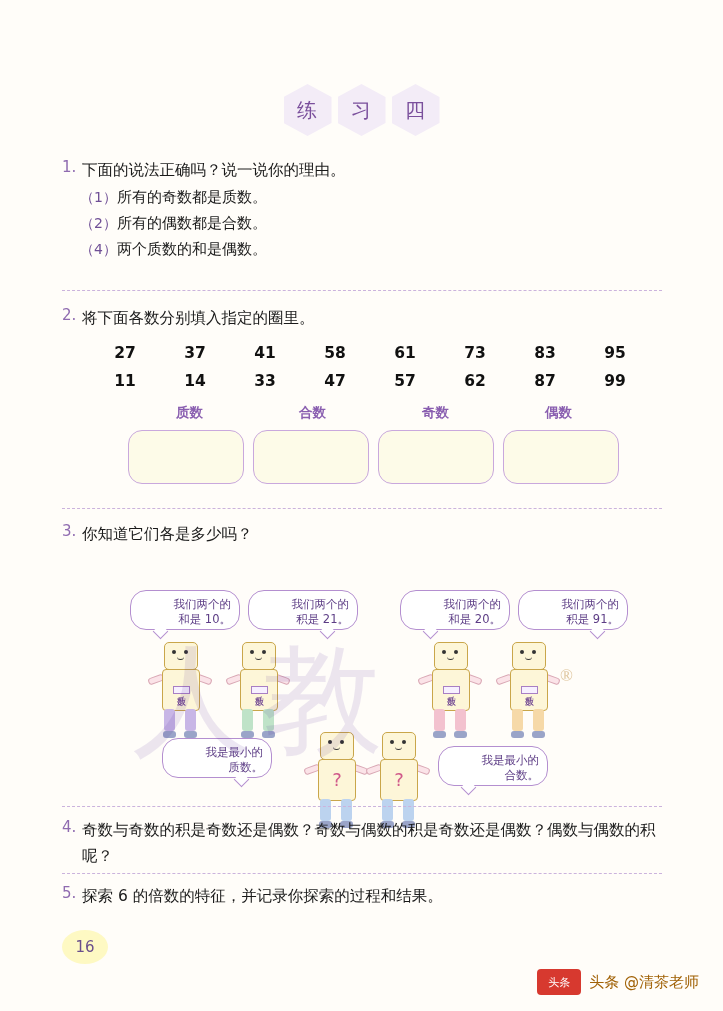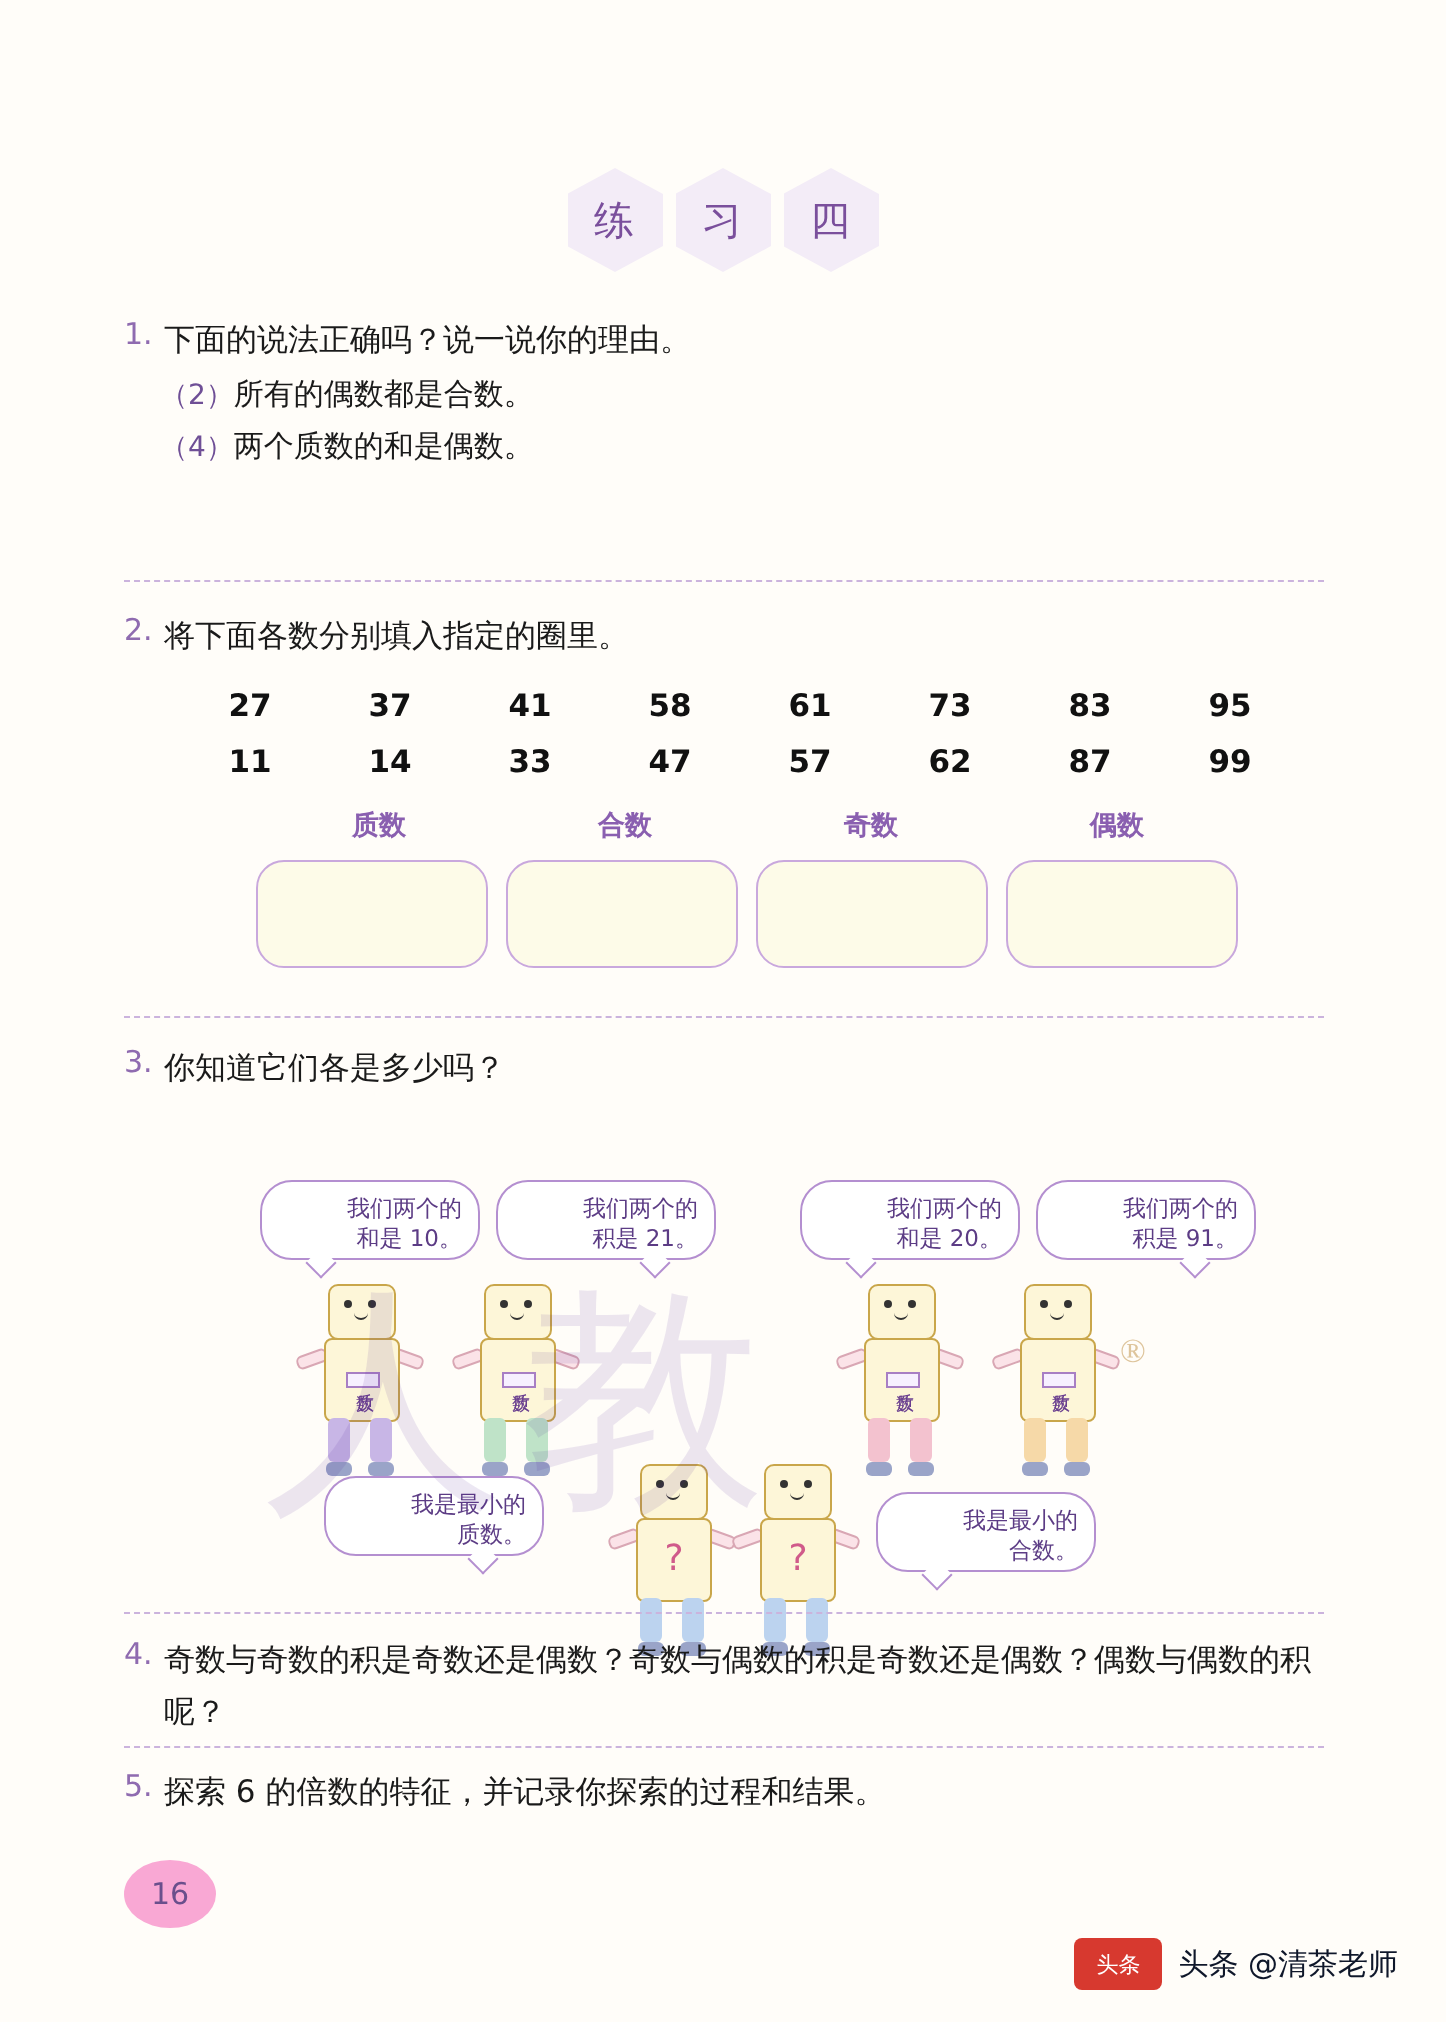--- a/index.html
+++ b/index.html
@@ -293,21 +293,21 @@
     opacity: 0.6;
   }
 
   
   .pagenum {
     position: absolute;
     left: 62px;
     top: 930px;
     width: 46px;
     height: 34px;
-    background: #f9a8d4;
+    background: #fef9c3;
     border-radius: 50%;
     display: flex;
     align-items: center;
     justify-content: center;
     color: #6a4f8c;
     font-size: 15px;
     font-family: "DejaVu Sans", sans-serif;
   }
 
   
@@ -323,38 +323,41 @@
     width: 44px; height: 26px;
     background: #d7392f;
     border-radius: 4px;
     color: #fff;
     font-size: 11px;
     display: flex; align-items: center; justify-content: center;
     font-family: "DejaVu Sans", sans-serif;
   }
   .footer .brand {
     font-size: 15px;
-    color: #0f172a;
+    color: #a16207;
     font-family: "DejaVu Sans", sans-serif;
   }
 </style>
 </head>
 <body>
 
 <div class="page">
 
   <div class="title-wrap">
     <div class="hex">练</div>
     <div class="hex">习</div>
     <div class="hex">四</div>
   </div>
 
   <div class="exercise" style="top:158px;">
     <div class="qnum">1.</div>
     <div class="qbody">下面的说法正确吗？说一说你的理由。</div>
+    <div class="sub-line">
+      <span class="sub">（1）</span><span>所有的奇数都是质数。</span>
+    </div>
     <div class="sub-line">
       <span class="sub">（2）</span><span>所有的偶数都是合数。</span>
     </div>
     <div class="sub-line">
       <span class="sub">（4）</span><span>两个质数的和是偶数。</span>
     </div>
   </div>
 
   <div class="sep" style="top:290px;"></div>
 

